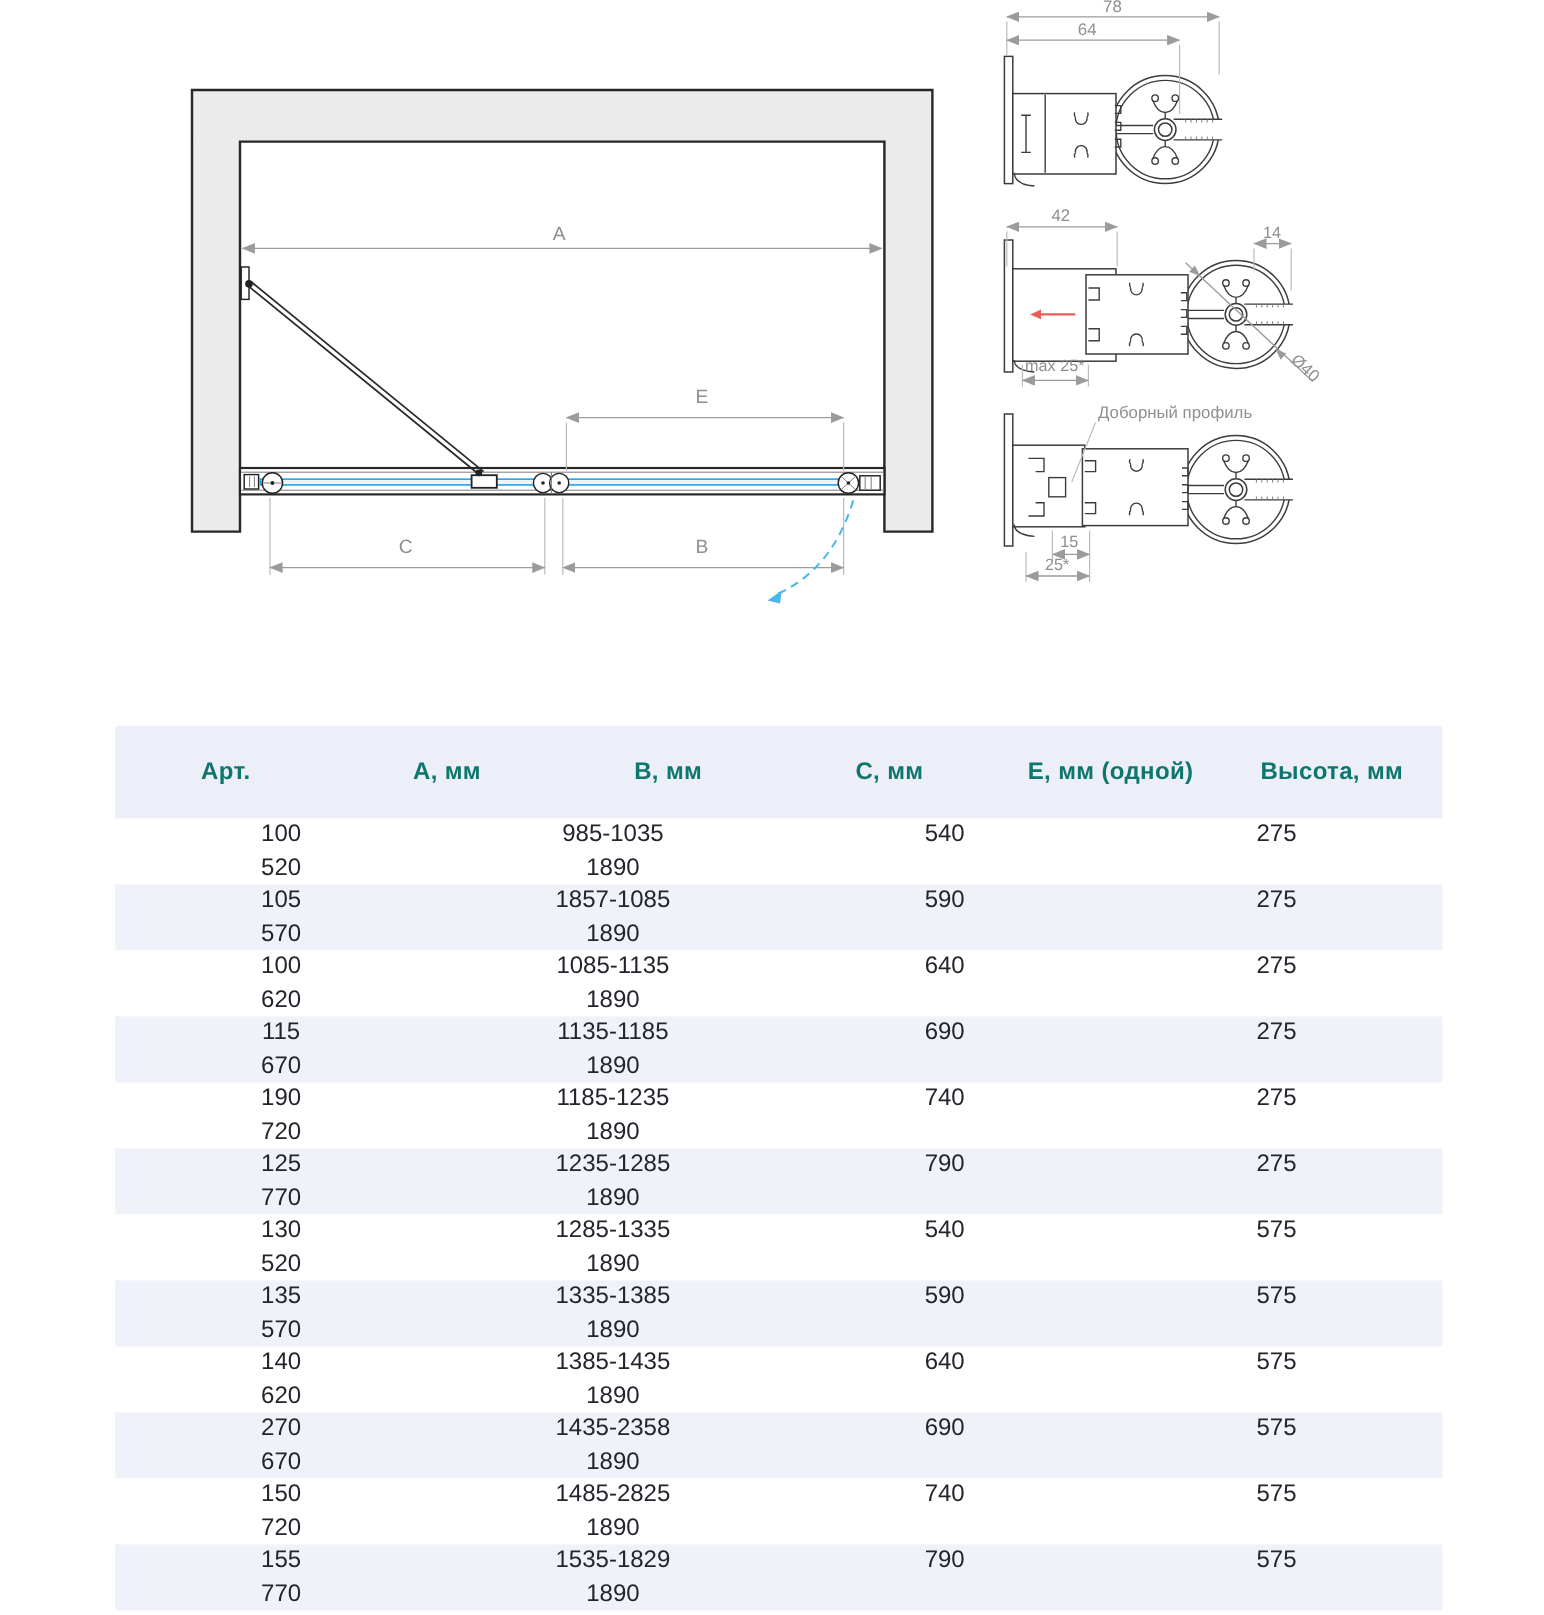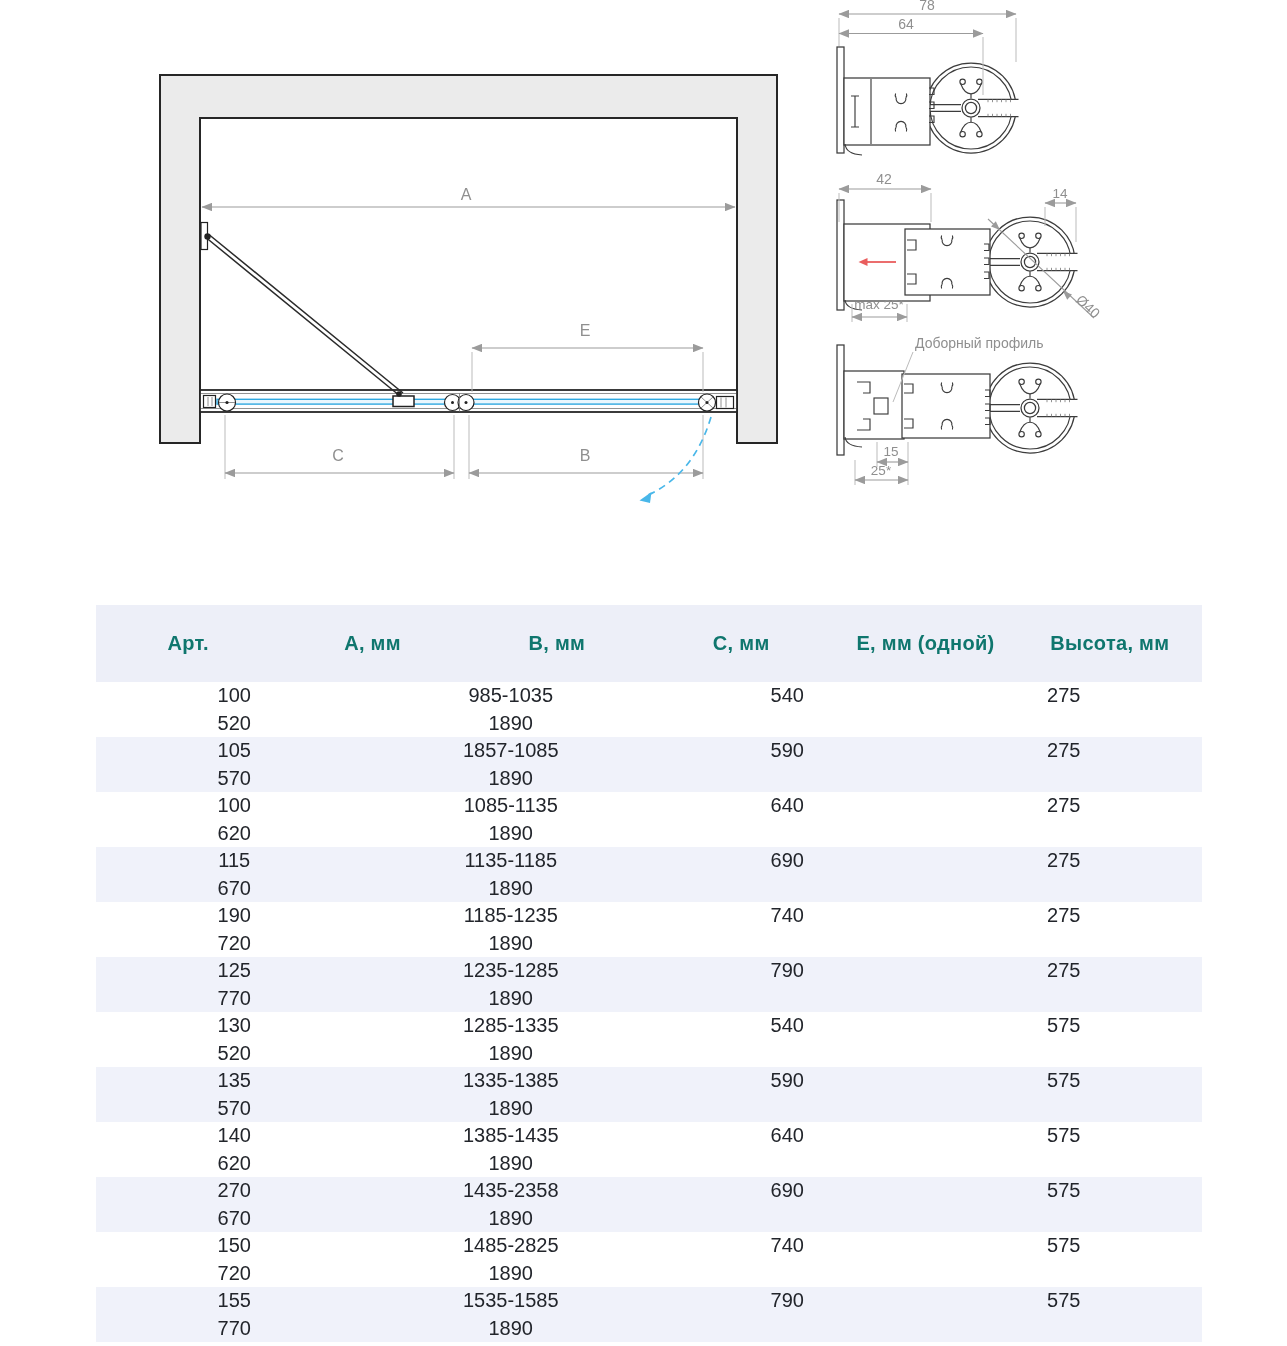--- a/index.html
+++ b/index.html
@@ -334,21 +334,21 @@
         <div class="t-row">
           <div class="cell">150</div>
           <div class="cell">1485-2825</div>
           <div class="cell">740</div>
           <div class="cell">575</div>
           <div class="cell">720</div>
           <div class="cell">1890</div>
         </div>
         <div class="t-row stripe">
           <div class="cell">155</div>
-          <div class="cell">1535-1585</div>
+          <div class="cell">1535-1829</div>
           <div class="cell">790</div>
           <div class="cell">575</div>
           <div class="cell">770</div>
           <div class="cell">1890</div>
         </div>
       </div>
 </div>
 
 </div>
 

